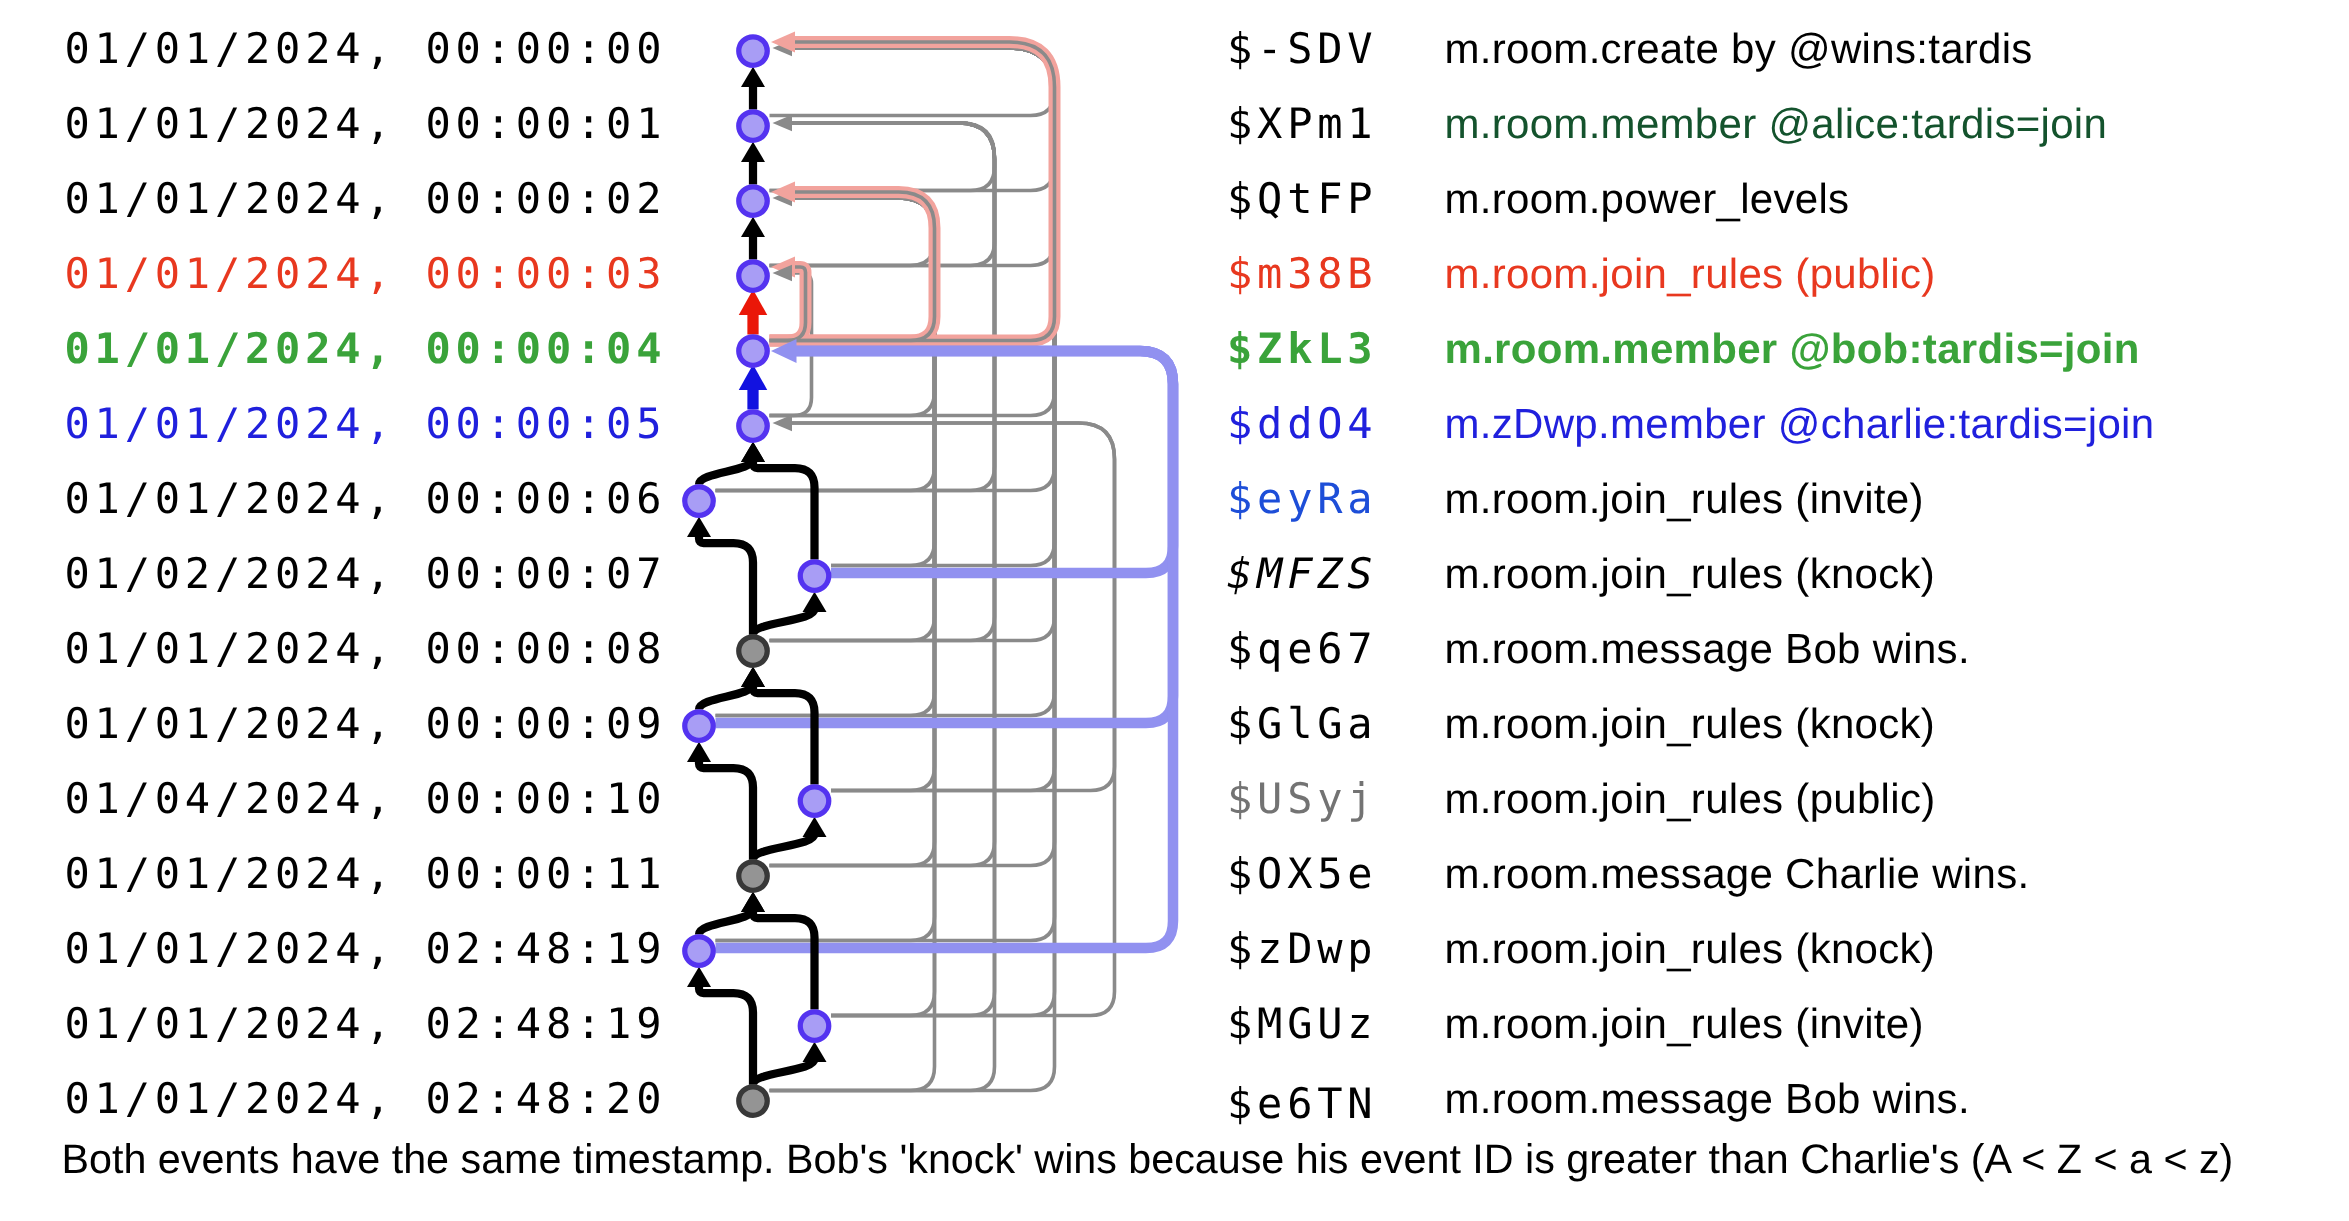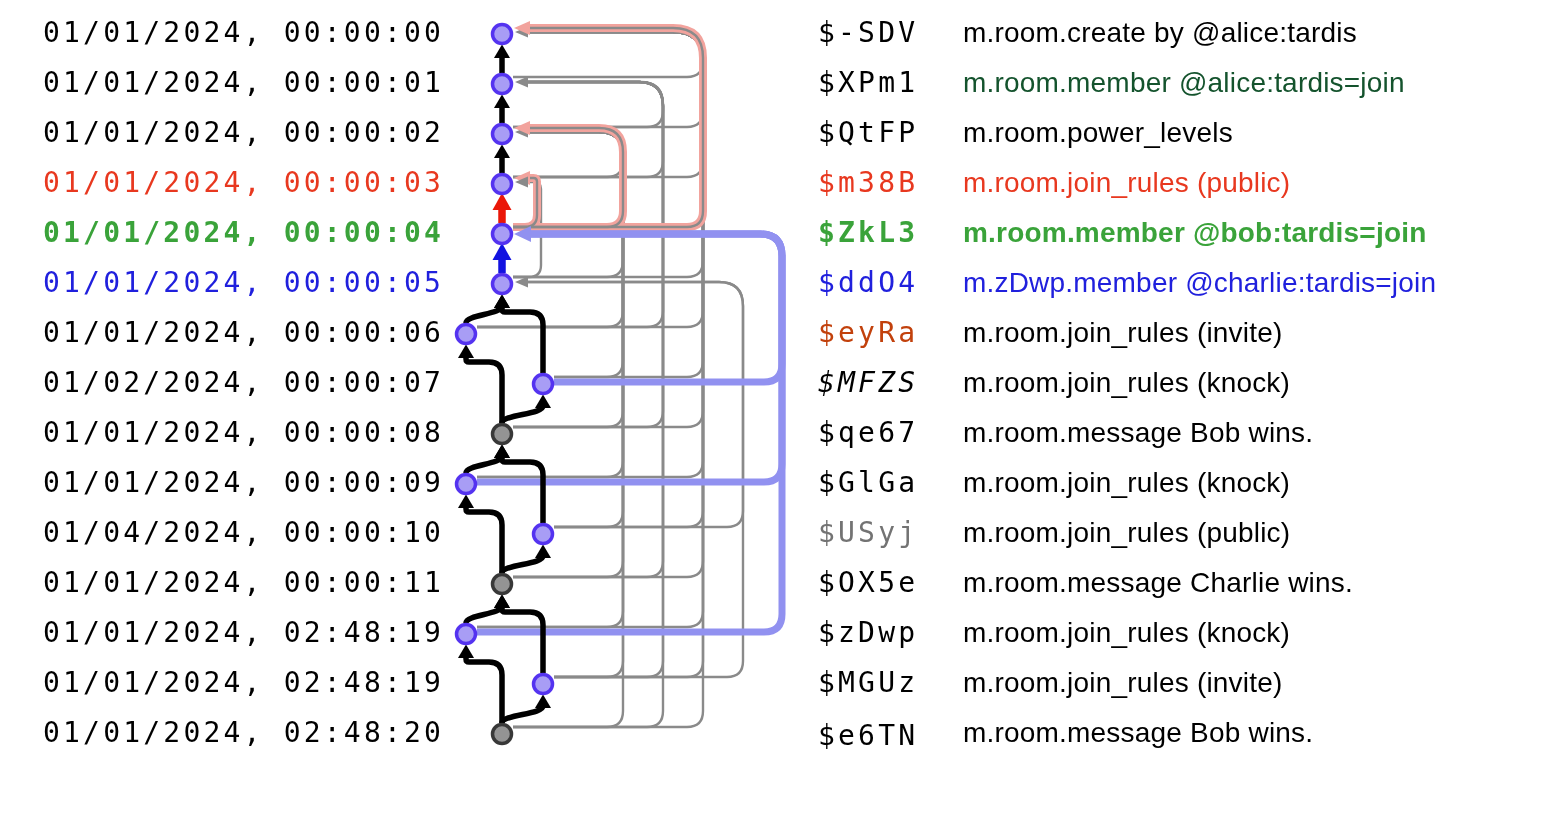--- a/index.html
+++ b/index.html
@@ -154,42 +154,43 @@
     <div class="row-text ts" style="left: 10px; top: 715px; color: rgb(0, 0, 0);">01/01/2024, 02:48:20</div>
   </div>
 
   <div>
     <div class="row-text eid" style="left: 785px; top: 15px; color: rgb(0, 0, 0);">$-SDV</div>
     <div class="row-text eid" style="left: 785px; top: 65px; color: rgb(0, 0, 0);">$XPm1</div>
     <div class="row-text eid" style="left: 785px; top: 115px; color: rgb(0, 0, 0);">$QtFP</div>
     <div class="row-text eid" style="left: 785px; top: 165px; color: rgb(232, 56, 31);">$m38B</div>
     <div class="row-text eid bold" style="left: 785px; top: 215px; color: rgb(58, 163, 58);">$ZkL3</div>
     <div class="row-text eid" style="left: 785px; top: 265px; color: rgb(32, 32, 221);">$ddO4</div>
-    <div class="row-text eid" style="left: 785px; top: 315px; color: #c2410c;">$eyRa</div>
+    <div class="row-text eid" style="left: 785px; top: 315px; color: #1d4ed8;">$eyRa</div>
     <div class="row-text eid" style="left: 785px; top: 365px; color: rgb(0, 0, 0); font-style: italic;">$MFZS</div>
     <div class="row-text eid" style="left: 785px; top: 415px; color: rgb(0, 0, 0);">$qe67</div>
     <div class="row-text eid" style="left: 785px; top: 465px; color: rgb(0, 0, 0);">$GlGa</div>
     <div class="row-text eid" style="left: 785px; top: 515px; color: #737373;">$USyj</div>
     <div class="row-text eid" style="left: 785px; top: 565px; color: rgb(0, 0, 0);">$OX5e</div>
     <div class="row-text eid" style="left: 785px; top: 615px; color: rgb(0, 0, 0);">$zDwp</div>
     <div class="row-text eid" style="left: 785px; top: 665px; color: rgb(0, 0, 0);">$MGUz</div>
     <div class="row-text eid" style="left: 785px; top: 718px; color: rgb(0, 0, 0);">$e6TN</div>
   </div>
 
   <div>
-    <div class="row-text desc" style="left: 930px; top: 15px; color: rgb(0, 0, 0);">m.room.create by @alice:tardis</div>
+    <div class="row-text desc" style="left: 930px; top: 15px; color: rgb(0, 0, 0);">m.room.create by @wins:tardis</div>
     <div class="row-text desc" style="left: 930px; top: 65px; color: #14532d;">m.room.member @alice:tardis=join</div>
     <div class="row-text desc" style="left: 930px; top: 115px; color: rgb(0, 0, 0);">m.room.power_levels</div>
     <div class="row-text desc" style="left: 930px; top: 165px; color: rgb(232, 56, 31);">m.room.join_rules (public)</div>
     <div class="row-text desc bold" style="left: 930px; top: 215px; color: rgb(58, 163, 58);">m.room.member @bob:tardis=join</div>
     <div class="row-text desc" style="left: 930px; top: 265px; color: rgb(32, 32, 221);">m.zDwp.member @charlie:tardis=join</div>
     <div class="row-text desc" style="left: 930px; top: 315px; color: rgb(0, 0, 0);">m.room.join_rules (invite)</div>
     <div class="row-text desc" style="left: 930px; top: 365px; color: rgb(0, 0, 0);">m.room.join_rules (knock)</div>
     <div class="row-text desc" style="left: 930px; top: 415px; color: rgb(0, 0, 0);">m.room.message Bob wins.</div>
     <div class="row-text desc" style="left: 930px; top: 465px; color: rgb(0, 0, 0);">m.room.join_rules (knock)</div>
     <div class="row-text desc" style="left: 930px; top: 515px; color: rgb(0, 0, 0);">m.room.join_rules (public)</div>
     <div class="row-text desc" style="left: 930px; top: 565px; color: rgb(0, 0, 0);">m.room.message Charlie wins.</div>
     <div class="row-text desc" style="left: 930px; top: 615px; color: rgb(0, 0, 0);">m.room.join_rules (knock)</div>
     <div class="row-text desc" style="left: 930px; top: 665px; color: rgb(0, 0, 0);">m.room.join_rules (invite)</div>
     <div class="row-text desc" style="left: 930px; top: 715px; color: rgb(0, 0, 0);">m.room.message Bob wins.</div>
   </div>
 
+  <div id="caption">Both events have the same timestamp. Bob's 'knock' wins because his event ID is greater than Charlie's (A &lt; Z &lt; a &lt; z)</div>
 </div>
 
 </body></html>

